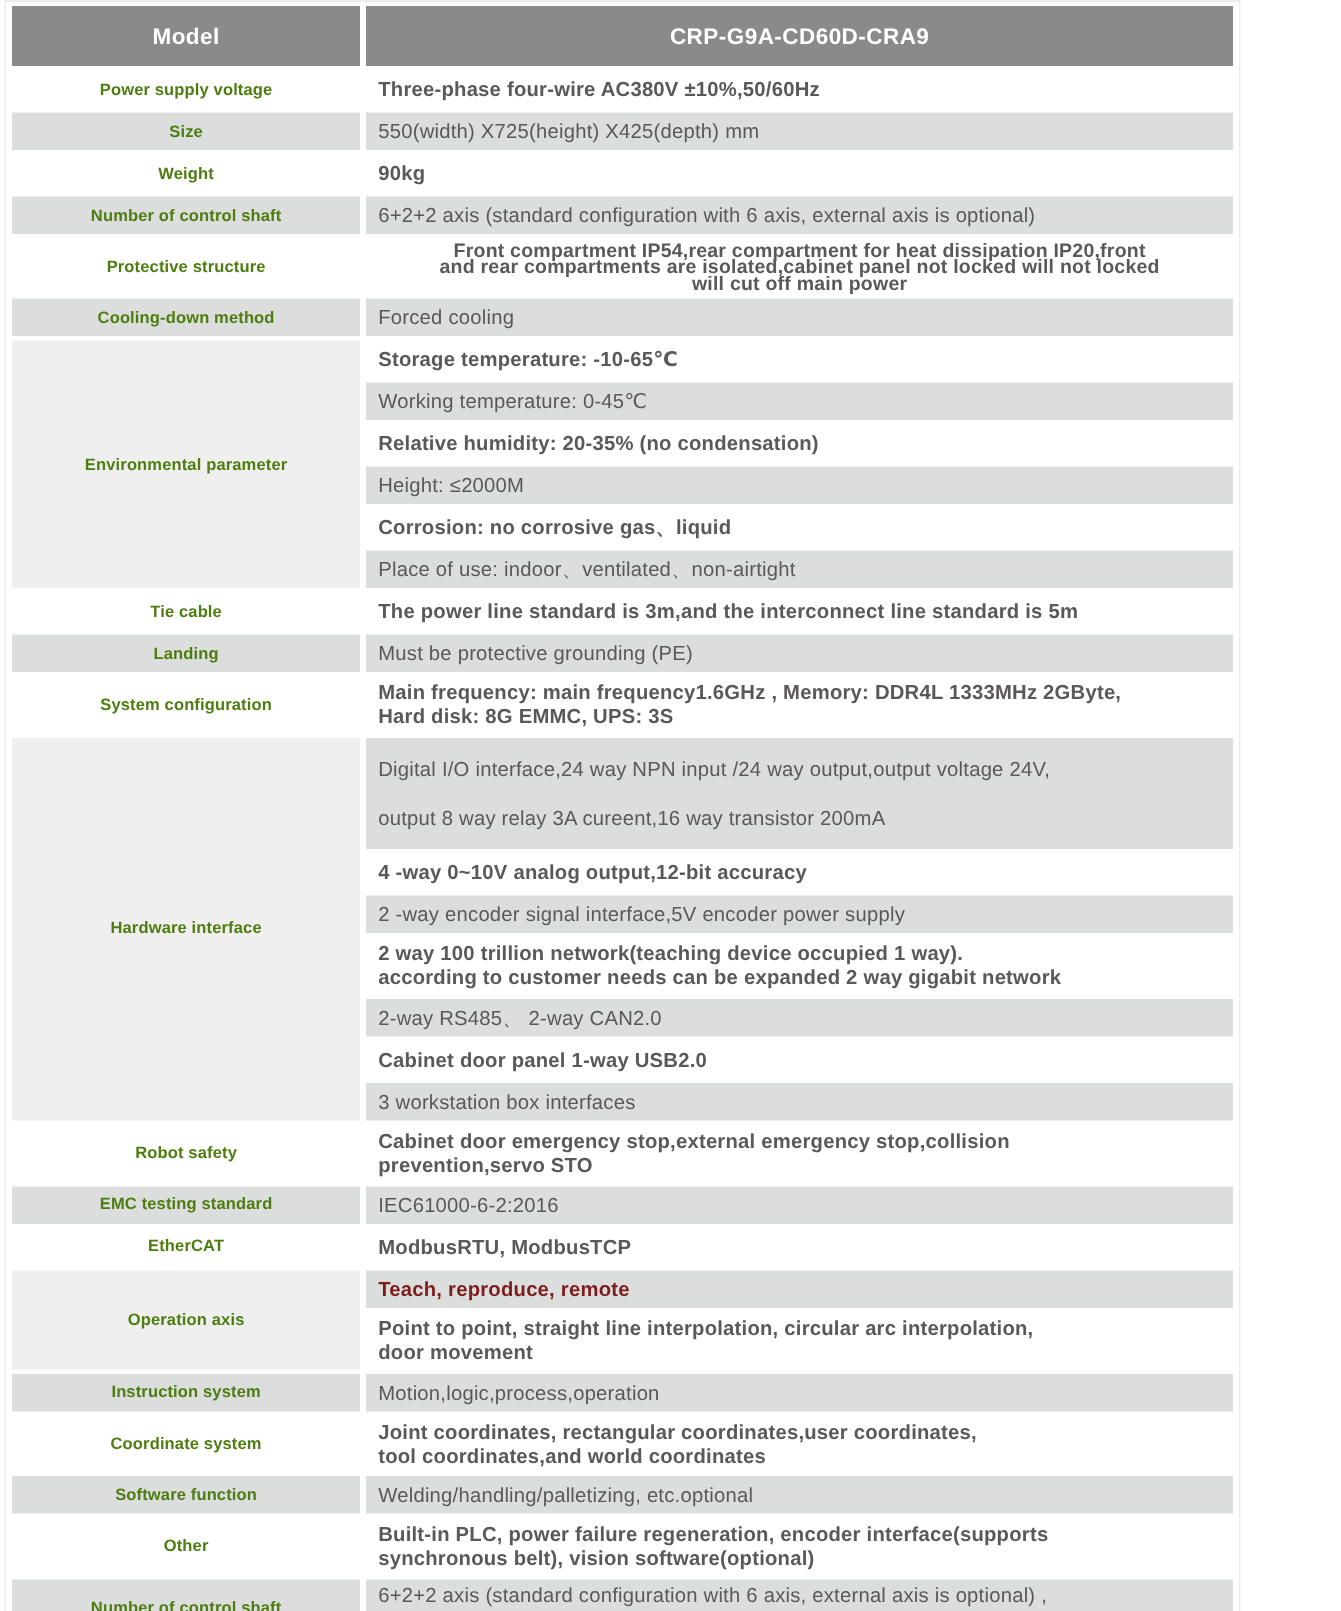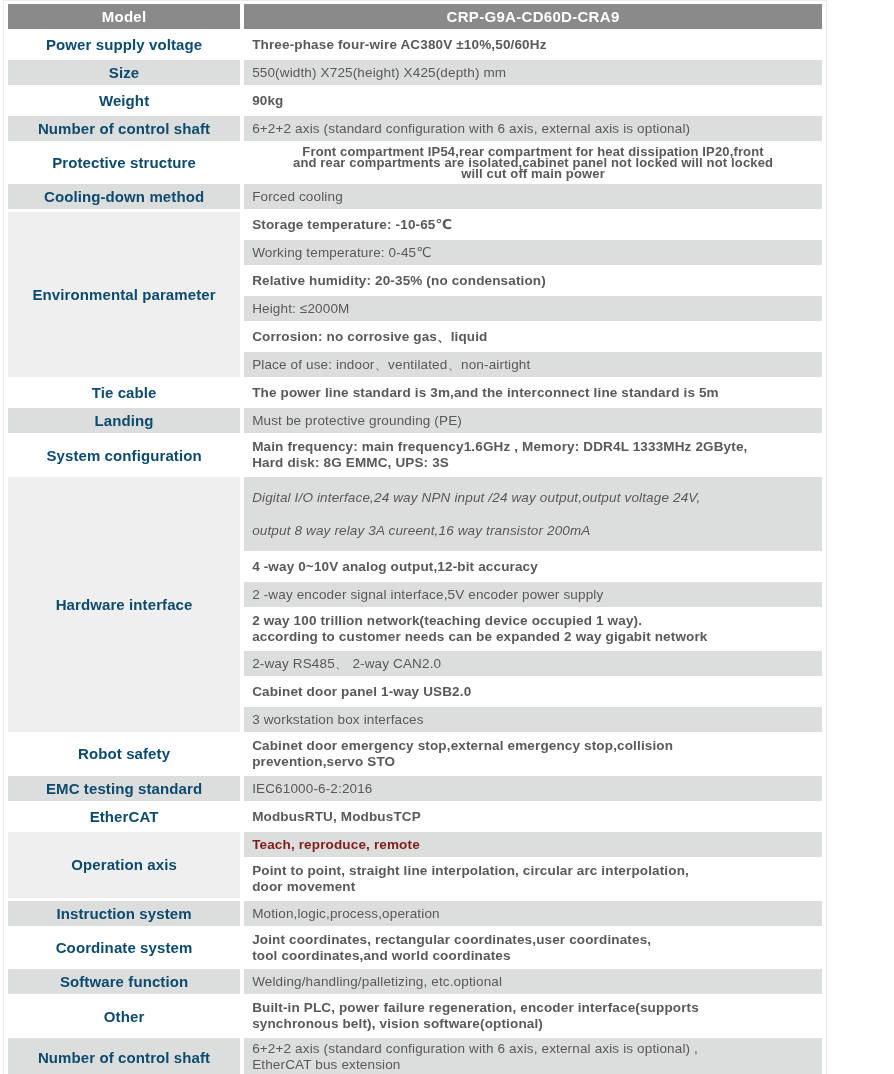--- a/index.html
+++ b/index.html
@@ -13,41 +13,41 @@
     border-spacing:4px 3px;
     table-layout:fixed;
     width:822px;
     margin:1px 0 0 4px;
     box-shadow:0 0 0 1px #ececec;
   }
   col.c-label{width:231px;}
   col.c-value{width:575px;}
   td{vertical-align:middle;box-sizing:border-box;}
   td.label{
-    font-weight:700;color:#0c4a6e;font-size:15px;
+    font-weight:700;color:#4d7c0f;font-size:11px;
     text-align:center;height:25px;padding:1px 6px;
     letter-spacing:.1px;
   }
   td.value{
     color:#5a5858;font-size:13.5px;text-align:left;
     padding:2px 8px;height:25px;letter-spacing:.15px;
     line-height:1.12;
   }
   .sh-white{background:#ffffff;font-weight:bold;}
   .sh-gray{background:#dcdddd;}
   .sh-merged{background:#efefef;}
   tr.header-row td{
     background:#8a8a8a;color:#ffffff;font-weight:700;
-    font-size:15px;text-align:center;height:25px;
+    font-size:15px;text-align:center;height:40px;
     letter-spacing:.3px;
     margin-left:40px;
   }
   td.value.multi{line-height:1.18;padding-top:3px;padding-bottom:3px;}
   td.value.cramped{line-height:.85;font-size:13px;padding-top:2px;padding-bottom:2px;text-align:center;}
-  td.value.tall{line-height:2.45;padding-top:4px;padding-bottom:4px;font-style:italic;}
+  td.value.tall{line-height:2.45;padding-top:4px;padding-bottom:4px;}
   td.value.strong{font-weight:600;color:#7f1d1d;}
 </style>
 </head>
 <body>
 
 <table class="spec">
   <colgroup>
     <col class="c-label">
     <col class="c-value">
   </colgroup>

